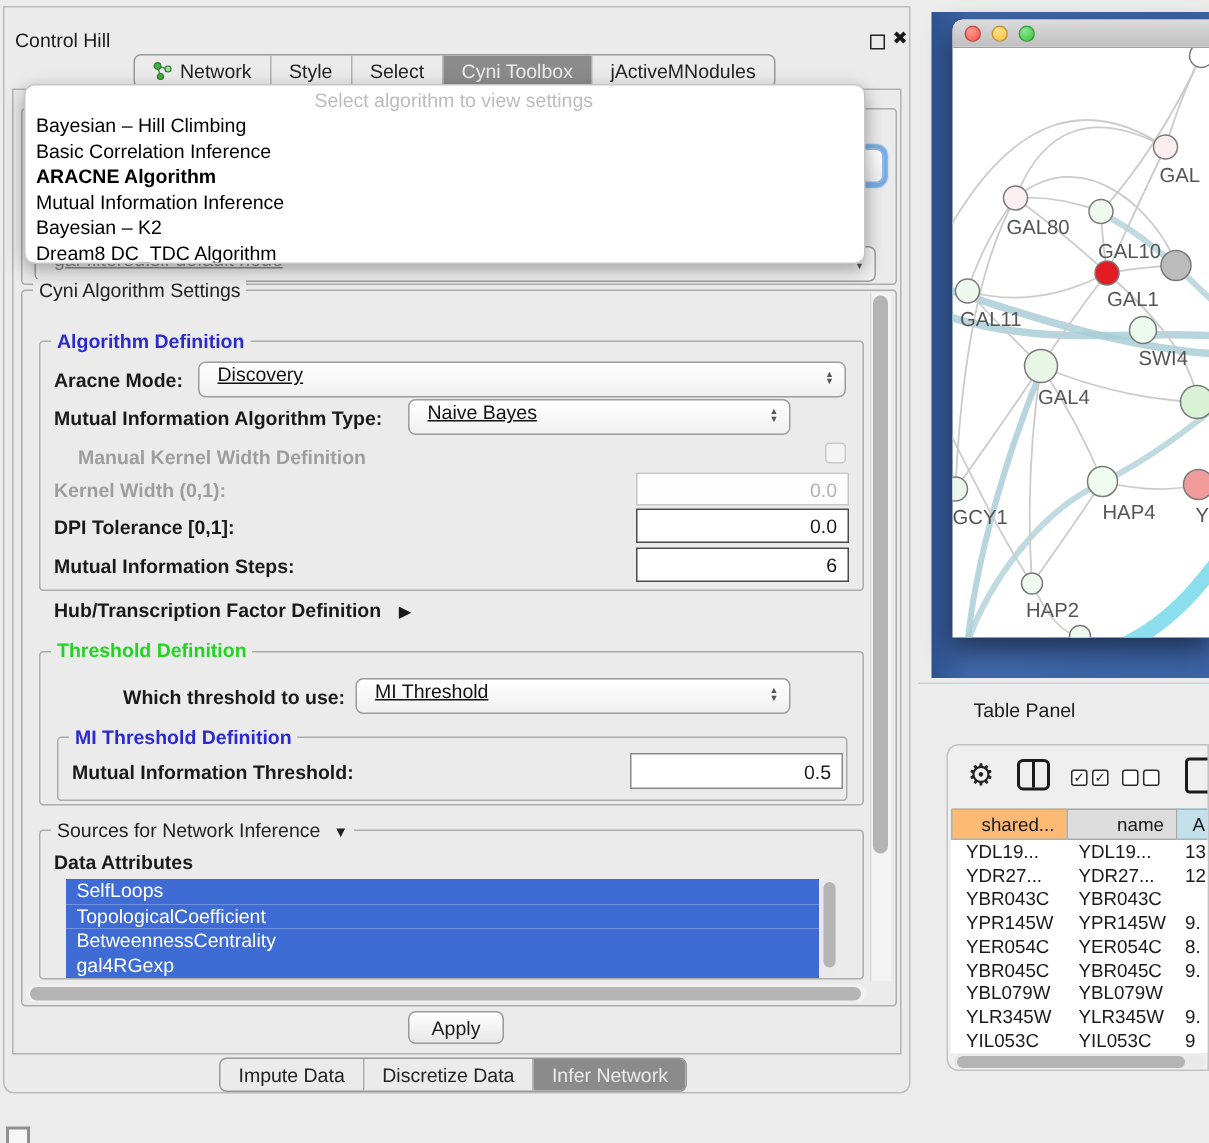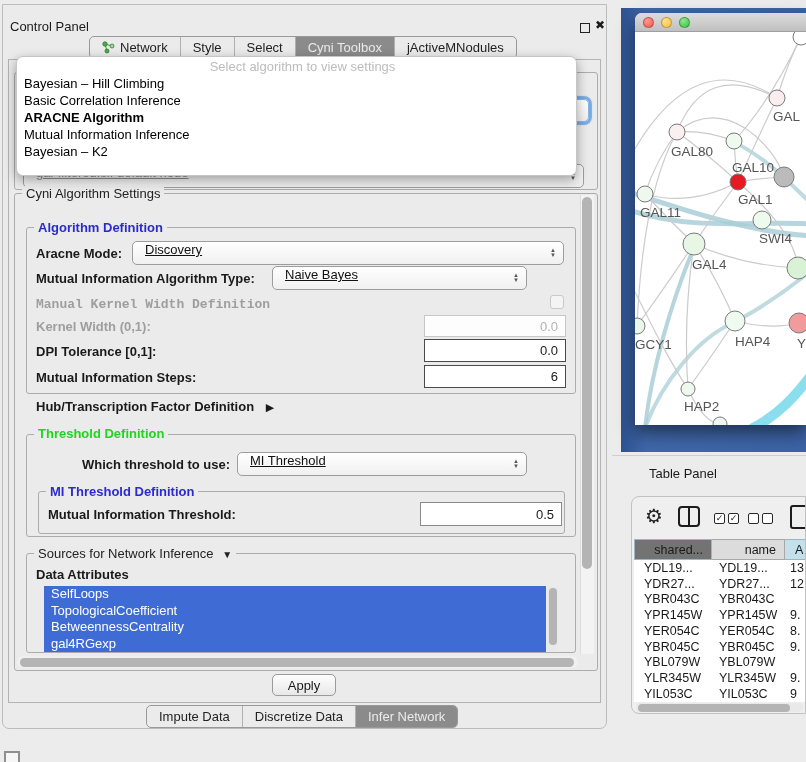--- a/index.html
+++ b/index.html
@@ -68,21 +68,21 @@
   .cbx{width:11px;height:11px;border:1.5px solid #2a2a2a;border-radius:2px;display:inline-flex;
        align-items:center;justify-content:center;font-size:9px;line-height:9px;background:#fff;}
 </style>
 </head>
 <body>
 
 <div id="app">
 
   <div class="panel" style="left:2px;top:4px;width:605px;height:725px;border-radius:0 0 7px 7px;"></div>
 
-  <div class="abs" style="left:10px;top:19px;font-size:13px;z-index:9;">Control Panel</div>
+  <div class="abs" style="left:10px;top:19px;font-size:13px;z-index:9;">Control Hill</div>
 
   <div class="abs" style="left:580px;top:23px;width:10px;height:10px;border:1.6px solid #222;z-index:9;"></div>
   <div class="abs" style="left:595px;top:18px;font-size:12px;font-weight:bold;z-index:9;">✖</div>
 
   <div class="tabstrip" style="left:89px;top:36px;">
     <div class="tab">
       <span style="margin-right:5px;display:inline-flex;">
         <svg width="13" height="13" viewBox="0 0 13 13">
           <line x1="3" y1="3" x2="10" y2="5" stroke="#4a8f4a" stroke-width="1"></line>
           <line x1="3" y1="3" x2="5" y2="10" stroke="#4a8f4a" stroke-width="1"></line>
@@ -123,20 +123,21 @@
       </span>
   </div>
 
   <div class="popup" style="left:16px;top:56px;width:561px;height:120px;">
     <div class="popup-title">Select algorithm to view settings</div>
     <div class="pitem">Bayesian – Hill Climbing</div>
     <div class="pitem">Basic Correlation Inference</div>
     <div class="pitem b">ARACNE Algorithm</div>
     <div class="pitem">Mutual Information Inference</div>
     <div class="pitem">Bayesian – K2</div>
+    <div class="pitem">Dream8 DC_TDC Algorithm</div>
   </div>
 
   <div class="grp" style="left:14px;top:193px;width:584px;height:478px;"></div>
   <div class="grp-title t-black" style="left:22px;top:186px;">Cyni Algorithm Settings</div>
 
   <div class="sbtrack" style="left:580px;top:195px;width:14px;height:459px;border-radius:0;background:#f3f3f3;border-left:1px solid #dcdcdc;"></div>
   <div class="sbthumb" style="left:582px;top:197px;width:10px;height:372px;"></div>
 
   <div class="grp" style="left:26px;top:227px;width:550px;height:167px;"></div>
   <div class="grp-title t-blue" style="left:34px;top:220px;">Algorithm Definition</div>
@@ -152,21 +153,21 @@
 
   <div class="lbl" style="left:36px;top:271px;">Mutual Information Algorithm Type:</div>
   <div class="combo" style="left:272px;top:266px;width:255px;height:24px;">
     <span>Naive Bayes</span>
     <span class="spin">
         <span>▲</span>
         <span>▼</span>
       </span>
   </div>
 
-  <div class="lbl dis" style="left:36px;top:297px;font-family:Liberation Mono, monospace;">Manual Kernel Width Definition</div>
+  <div class="lbl dis" style="left:52px;top:297px;">Manual Kernel Width Definition</div>
   <div class="abs" style="left:550px;top:295px;width:14px;height:14px;border:1px solid #c9c9c9;border-radius:3px;background:#f4f4f4;z-index:6;"></div>
 
   <div class="lbl dis" style="left:36px;top:319px;">Kernel Width (0,1):</div>
   <div class="fld dis" style="left:424px;top:315px;width:142px;height:22px;">
     <span>0.0</span>
   </div>
 
   <div class="lbl" style="left:36px;top:344px;">DPI Tolerance [0,1]:</div>
   <div class="fld en" style="left:424px;top:339px;width:142px;height:23px;">
     <span>0.0</span>
@@ -324,21 +325,21 @@
     <div class="abs" style="left:82px;top:16px;display:flex;gap:3px;">
       <span class="cbx">✓</span>
         <span class="cbx">✓</span>
     </div>
     <div class="abs" style="left:116px;top:16px;display:flex;gap:3px;">
       <span class="cbx"></span>
         <span class="cbx"></span>
     </div>
     <div class="abs" style="left:158px;top:8px;width:26px;height:24px;border:2px solid #1c1c1c;border-radius:3px;"></div>
 
-    <div class="th" style="left:2px;width:78px;background:#737373;border-left:1px solid #9eb6bf;">
+    <div class="th" style="left:2px;width:78px;background:#fdba74;border-left:1px solid #9eb6bf;">
       <span>shared...</span>
     </div>
     <div class="th" style="left:80px;width:73px;background:#dcdcdc;border-color:#a8a8a8;">
       <span>name</span>
     </div>
     <div class="th" style="left:153px;width:26px;background:#c3e0eb;justify-content:flex-start;padding-left:10px;">
       <span>A</span>
     </div>
 
     <div class="abs" style="left:2px;top:63px;width:173px;height:142px;background:#fff;overflow:hidden;">

